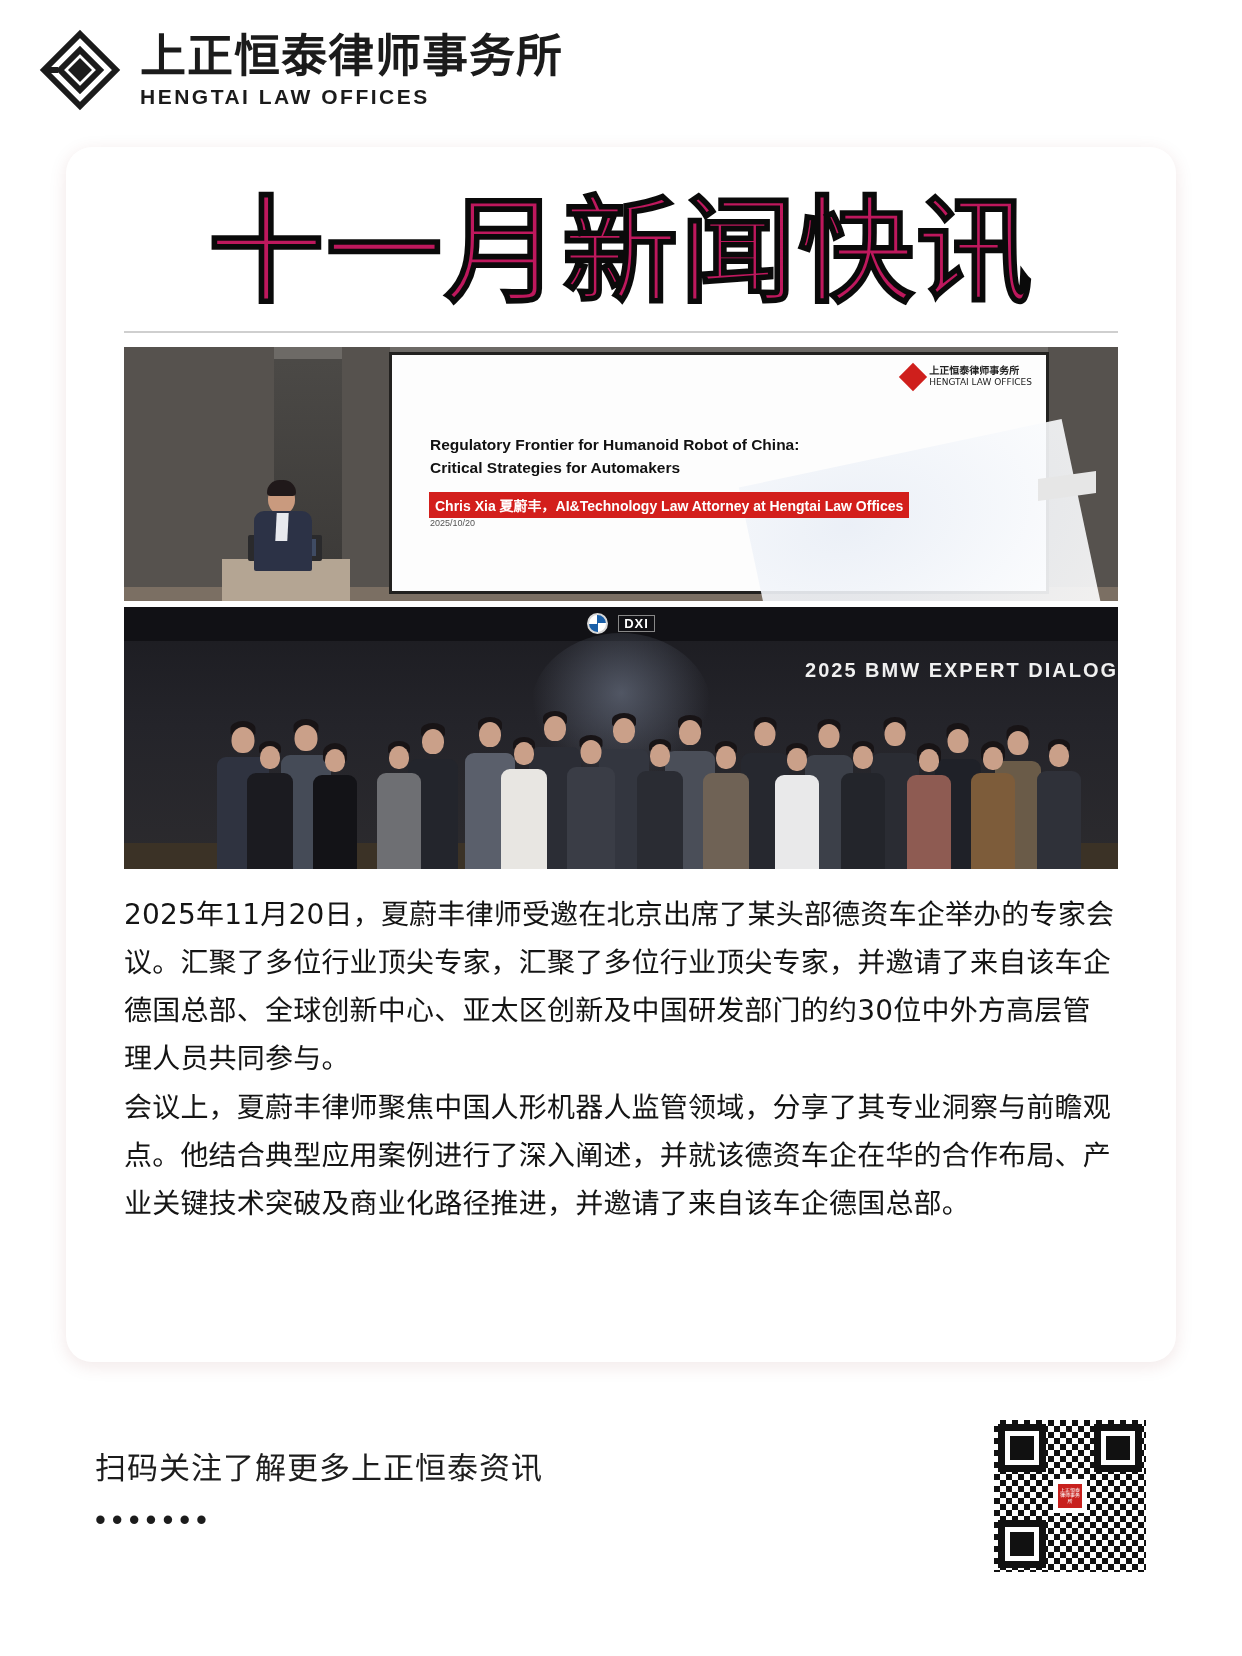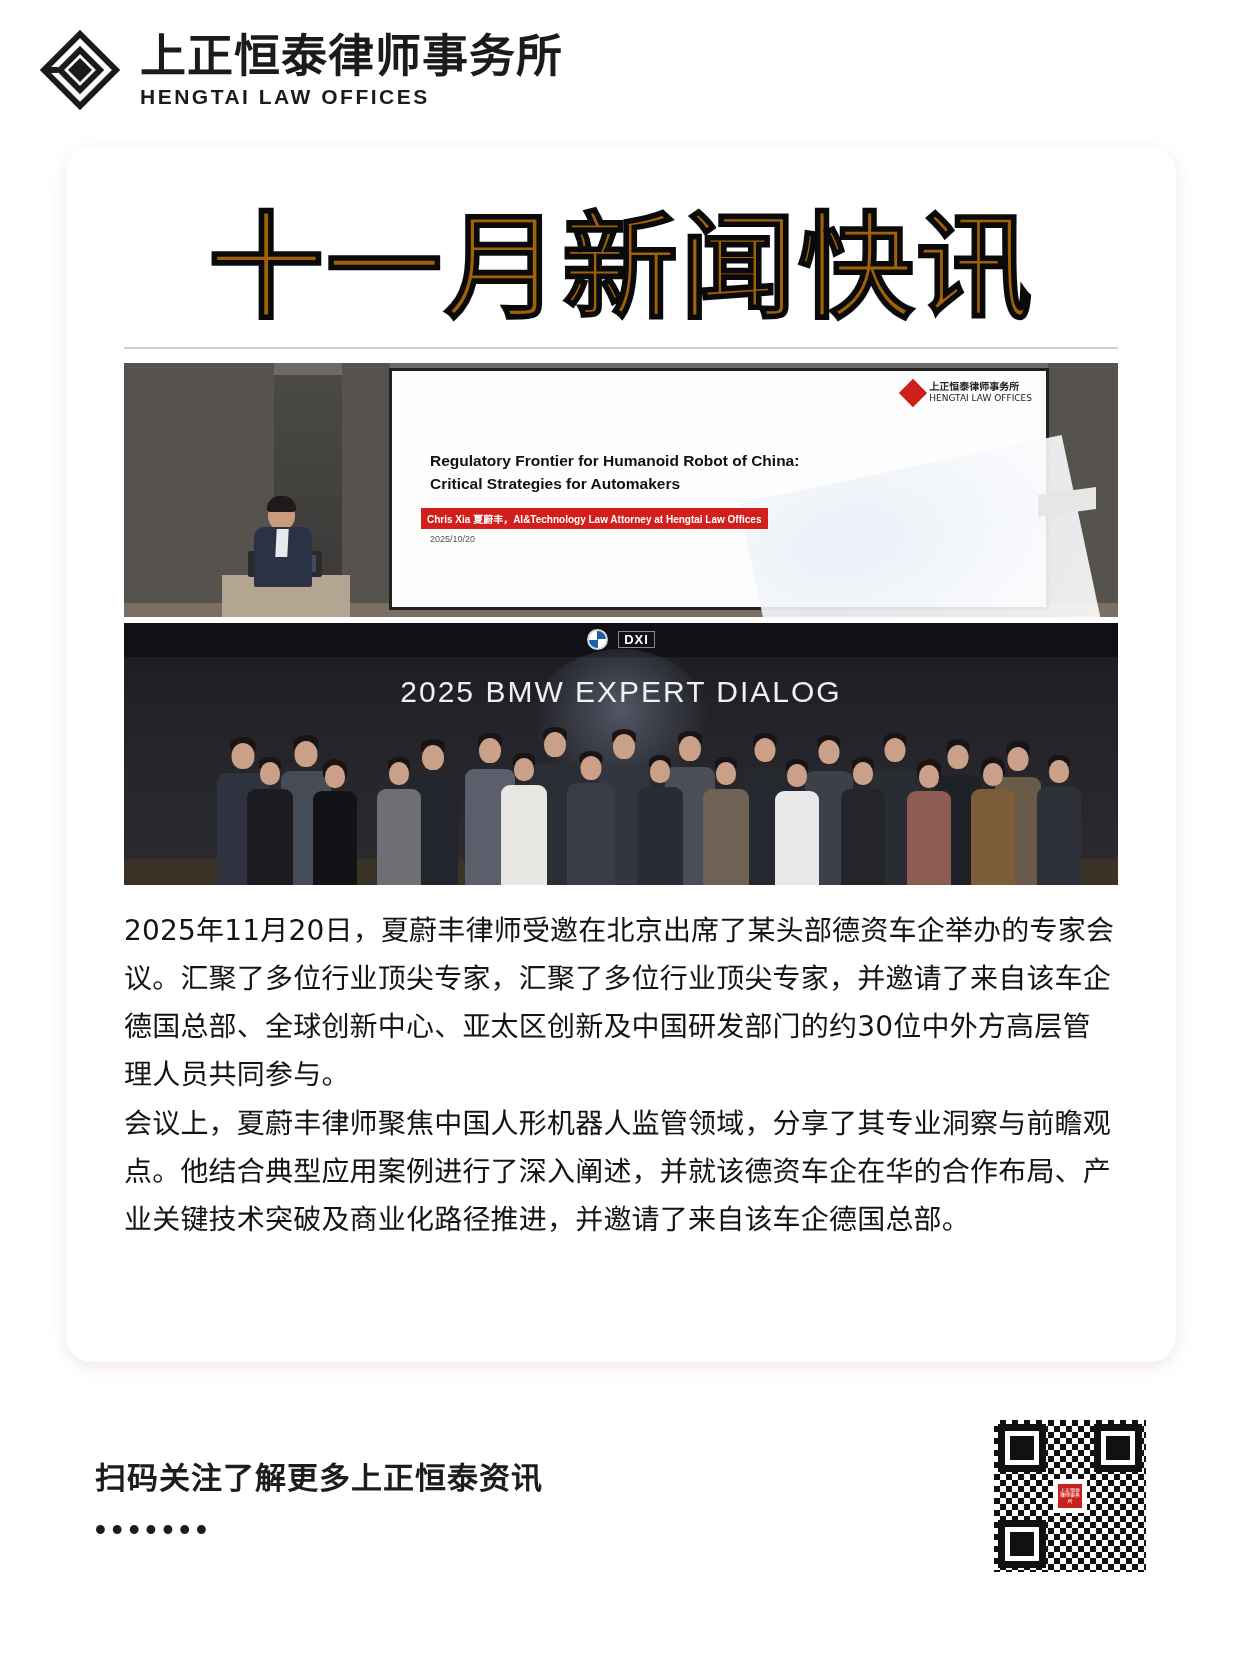--- a/index.html
+++ b/index.html
@@ -74,26 +74,26 @@
     left: 66px;
     width: 1110px;
     height: 1215px;
     background: #ffffff;
     border-radius: 26px;
     box-shadow: 0 4px 18px rgba(120, 20, 15, 0.10);
     overflow: hidden;
   }
 
   .big-title {
-    margin: 56px 0 0 0;
+    margin: 40px 0 0 0;
     text-align: center;
     font-size: 116px;
     line-height: 1.12;
     font-weight: 900;
-    color: #a16207;
+    color: #be185d;
     letter-spacing: 2px;
     font-family: "DejaVu Sans", "Liberation Sans", sans-serif;
     -webkit-text-stroke: 2px #0a0a0a;
   }
 
   .article-title {
     margin: 34px 0 0 0;
     padding: 0 58px;
     font-size: 33px;
     font-weight: bold;
@@ -157,24 +157,24 @@
     position: absolute;
     left: 38px; top: 78px;
     font-size: 15.5px;
     font-weight: bold;
     color: #111;
     line-height: 1.5;
     width: 520px;
   }
   .p1-redbar {
     position: absolute;
-    left: 29px; top: 137px;
+    left: 37px; top: 137px;
     background: #d31f1c;
     color: #fff;
-    font-size: 10px;
+    font-size: 14px;
     font-weight: bold;
     padding: 3px 6px;
     white-space: nowrap;
   }
   .p1-date {
     position: absolute;
     left: 38px; top: 163px;
     font-size: 9px;
     color: #555;
   }
@@ -262,24 +262,24 @@
     background: conic-gradient(#1a5fa8 0 25%, #fff 0 50%, #1a5fa8 0 75%, #fff 0 100%);
     border: 2px solid #d8d8d8;
   }
   .p2-dxi {
     color: #fff; font-size: 13px; font-weight: bold; letter-spacing: 1px;
     border: 1px solid #888; padding: 0 5px;
   }
   .p2-event-title {
     position: absolute;
     left: 0; right: 0; top: 52px;
-    text-align: center;
+    text-align: right;
     color: #f0f0f0;
-    font-size: 30px;
-    font-weight: normal;
+    font-size: 20px;
+    font-weight: bold;
     letter-spacing: 2px;
   }
   .p2-event-sub {
     position: absolute;
     left: 0; right: 0; top: 84px;
     text-align: center;
     color: #cfcfcf;
     font-size: 15px;
     letter-spacing: 5px;
     font-family: "DejaVu Sans", "Liberation Sans", sans-serif;
@@ -328,23 +328,22 @@
     color: #141414;
     font-family: "DejaVu Sans", "Liberation Sans", sans-serif;
     letter-spacing: 0.2px;
   }
   .body-text p { margin: 0; }
 
   
   .footer {
     position: absolute;
     left: 95px;
-    bottom: 108px;
+    bottom: 118px;
     width: 1050px;
-    font-weight: bold;
   }
   .footer-text {
     font-size: 31px;
     color: #1c1c1c;
     font-family: "DejaVu Sans", "Liberation Sans", sans-serif;
     letter-spacing: 1px;
   }
   .footer-dots {
     margin-top: 14px;
     font-size: 31px;

